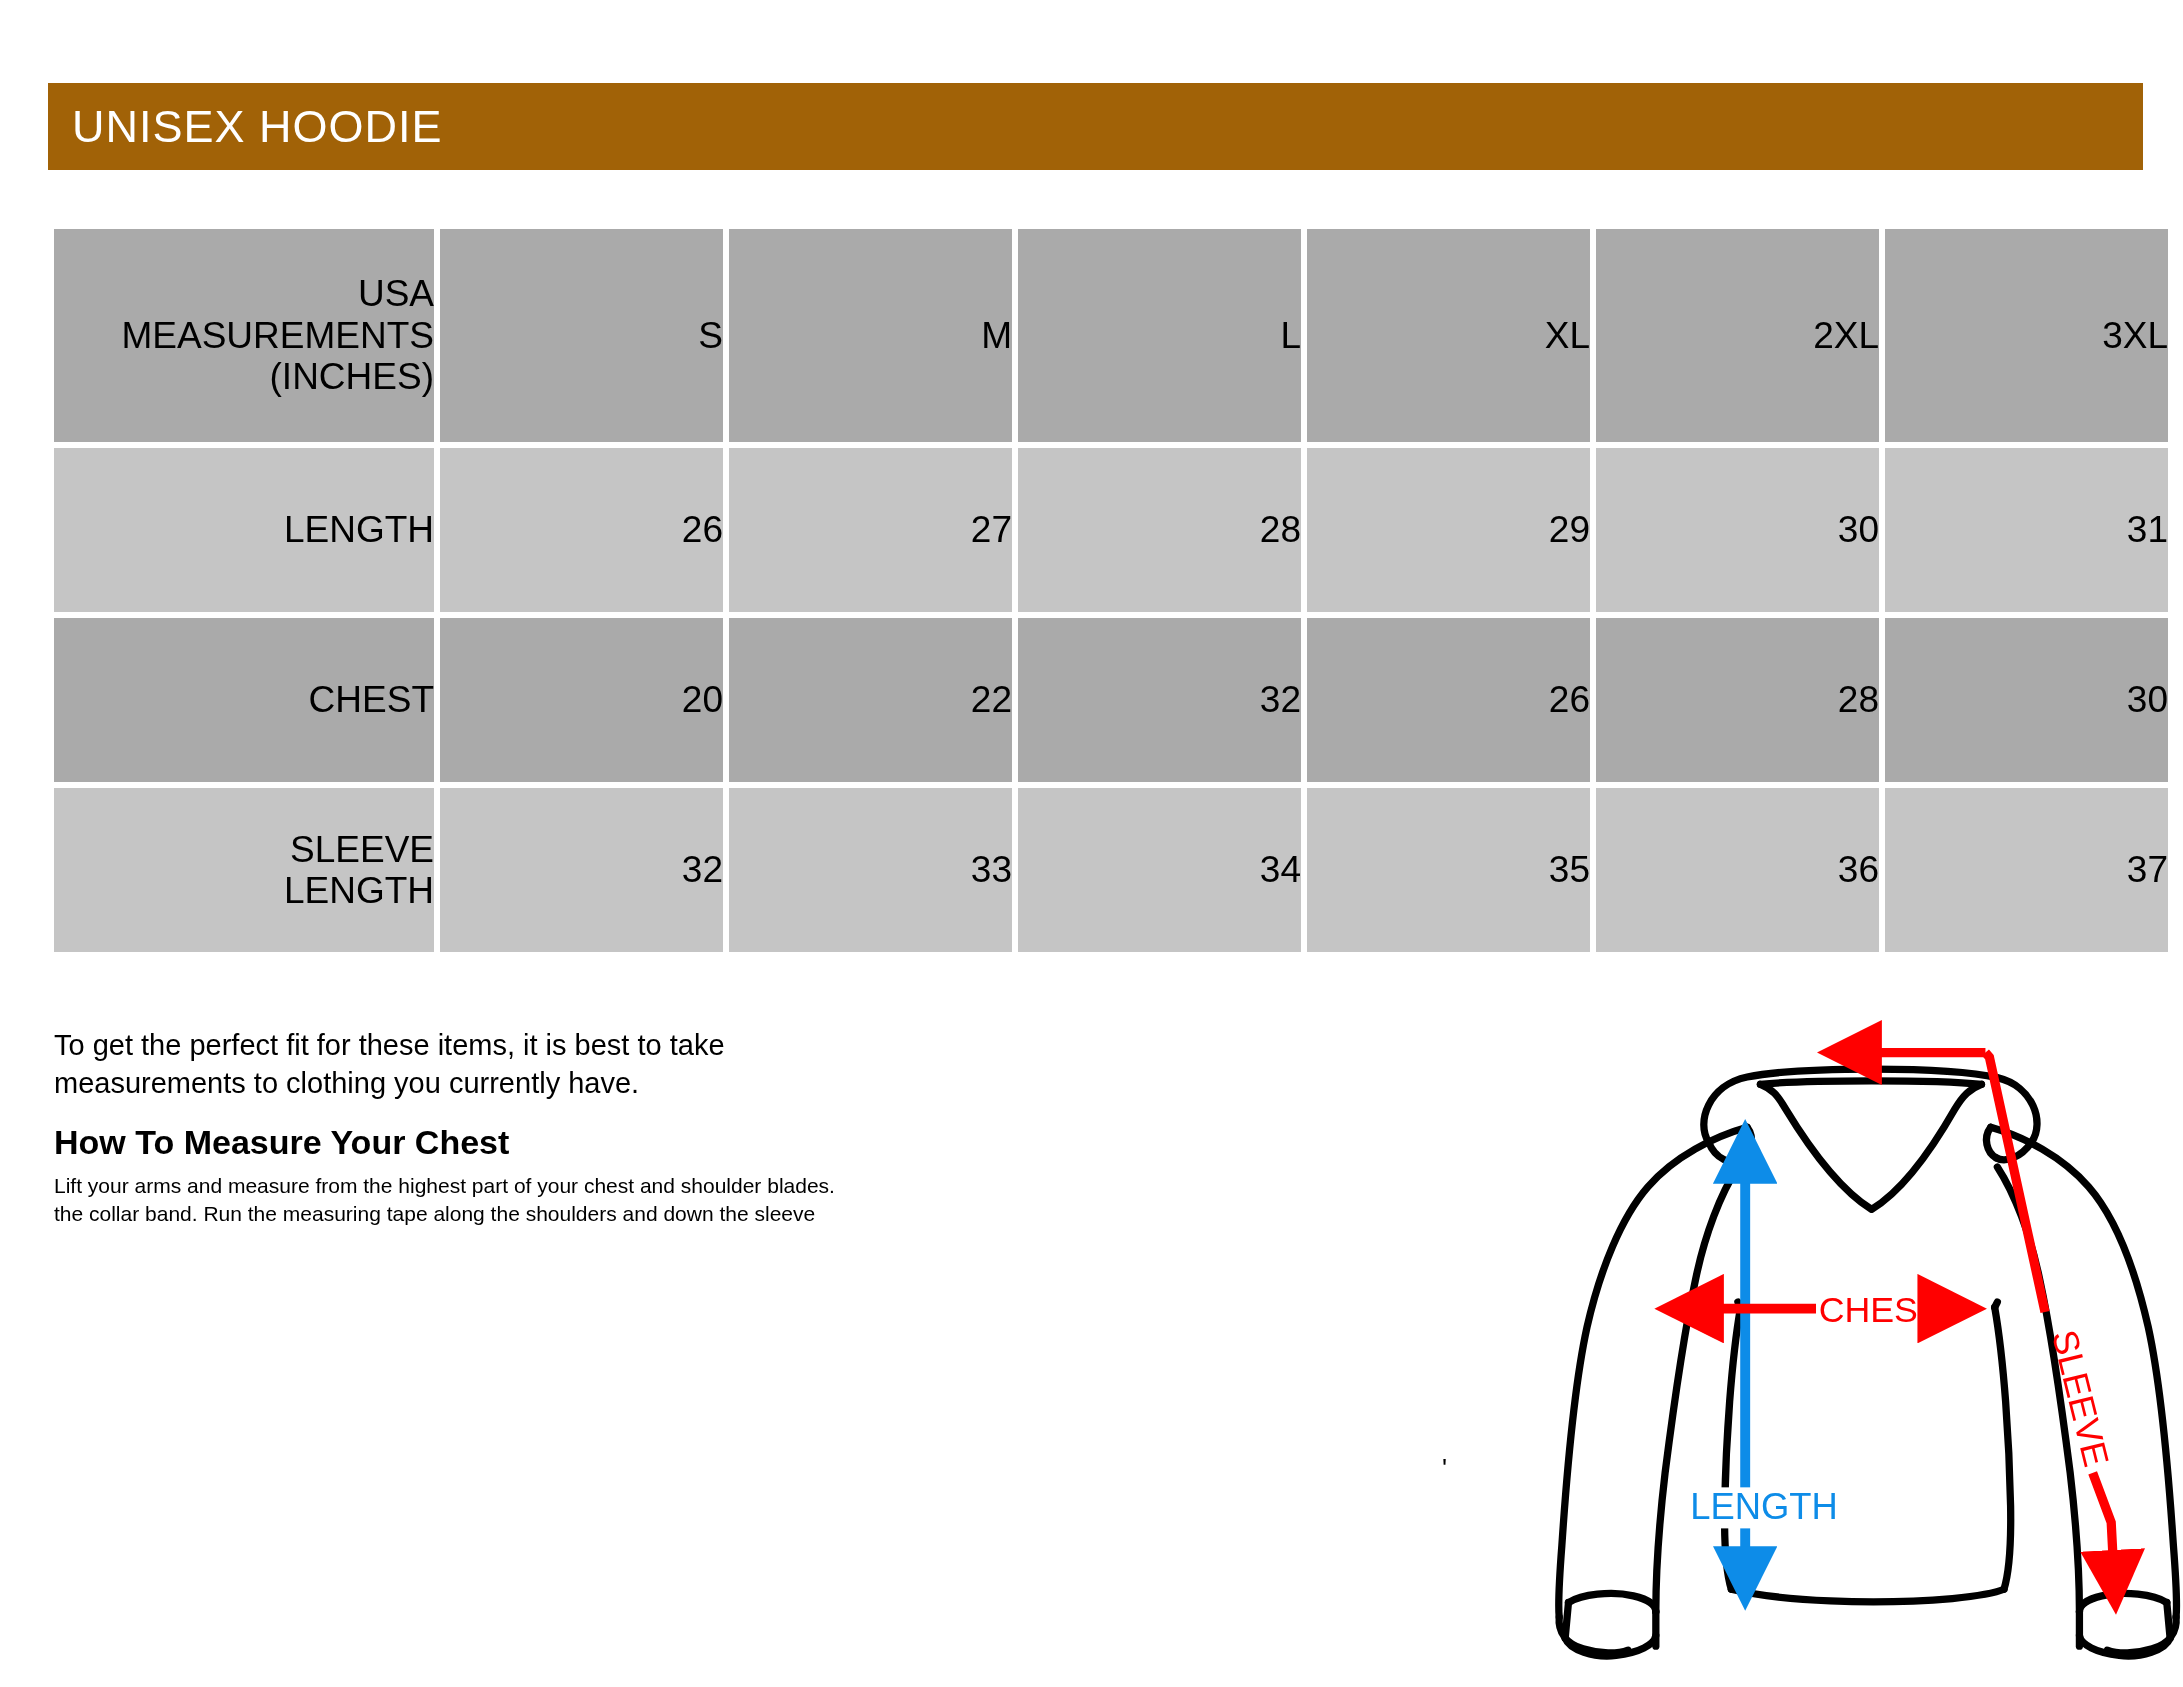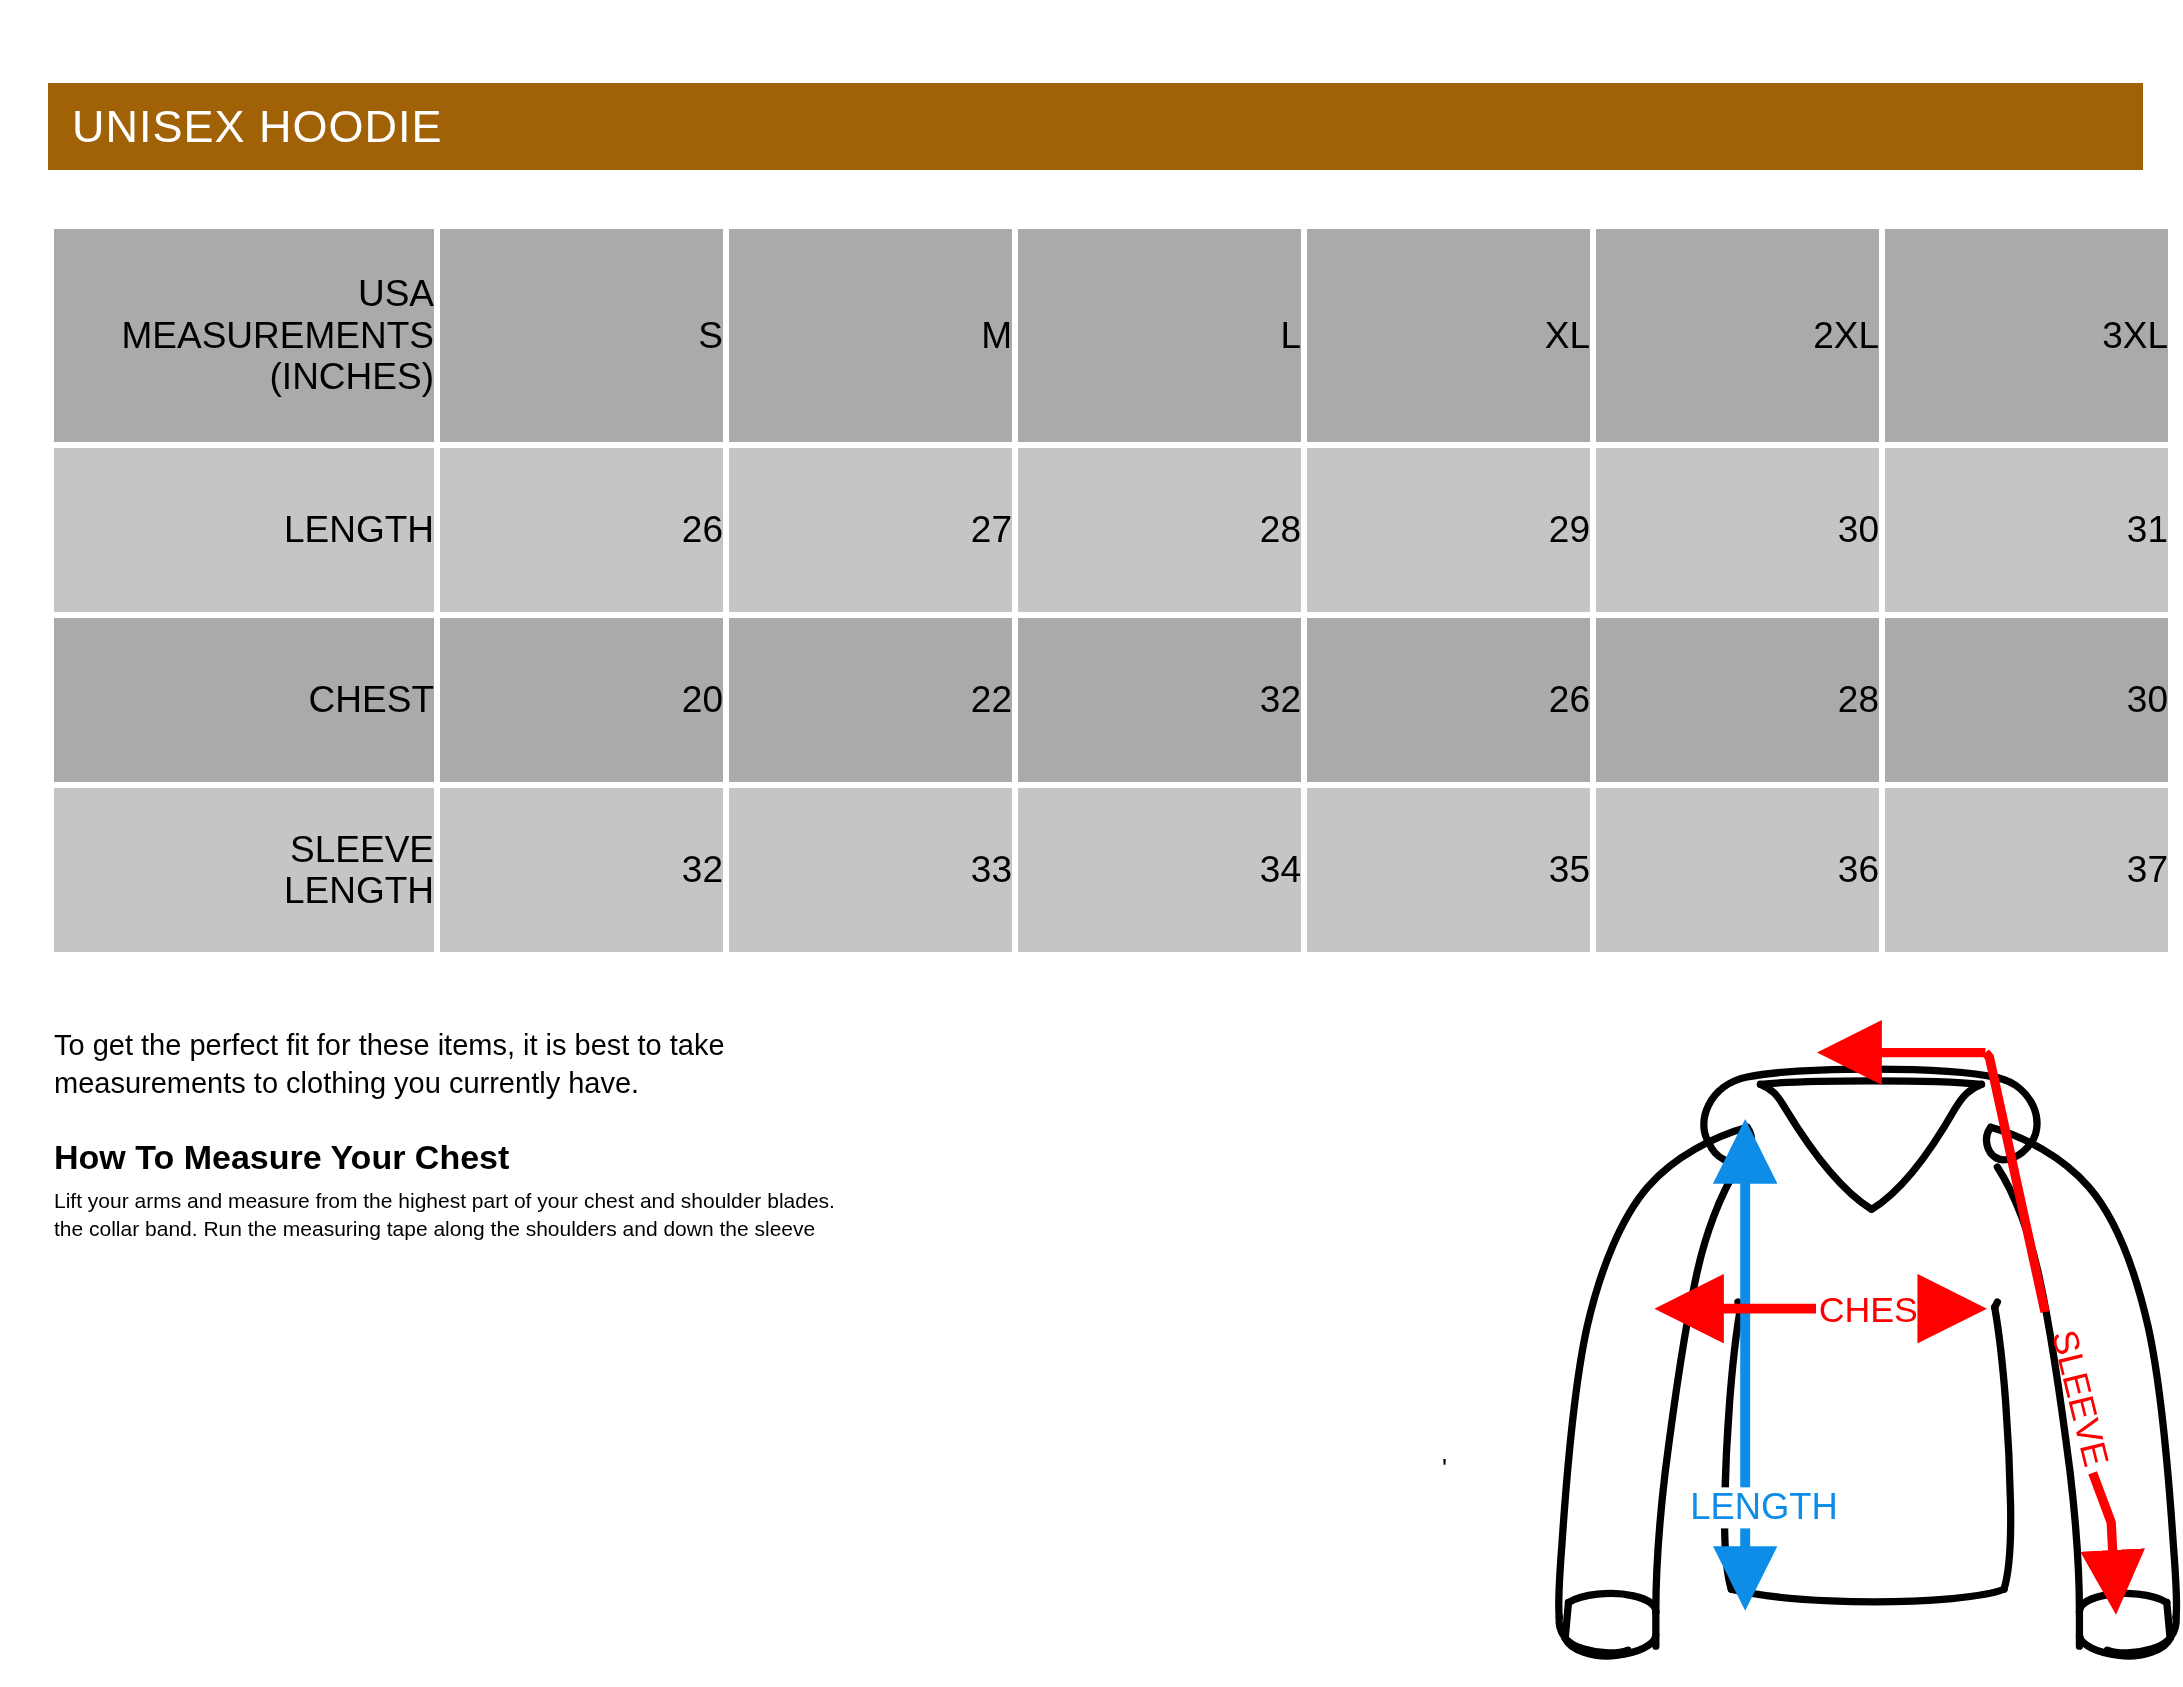--- a/index.html
+++ b/index.html
@@ -81,21 +81,21 @@
     width: 1489px;
   }
   .intro-line {
     font-size: 29px;
     line-height: 1.30;
     white-space: nowrap;
   }
   .section-heading {
     font-size: 34px;
     font-weight: bold;
-    margin-top: 36px;
+    margin-top: 21px;
     margin-bottom: 9.3px;
     white-space: nowrap;
   }
   .body-line {
     font-size: 21px;
     line-height: 1.33;
     white-space: nowrap;
   }
   .stray-mark {
     position: absolute;

